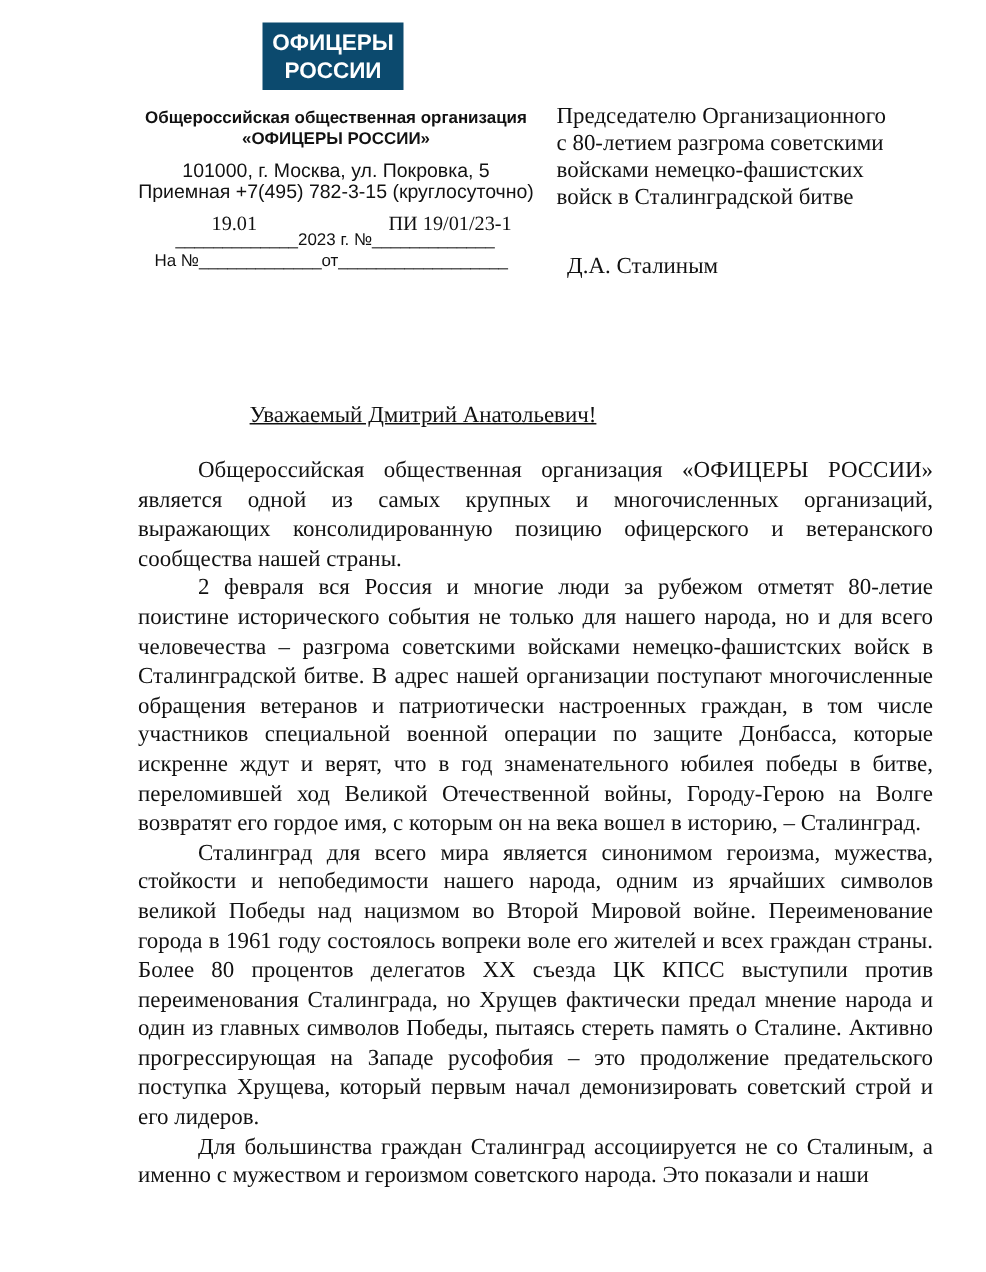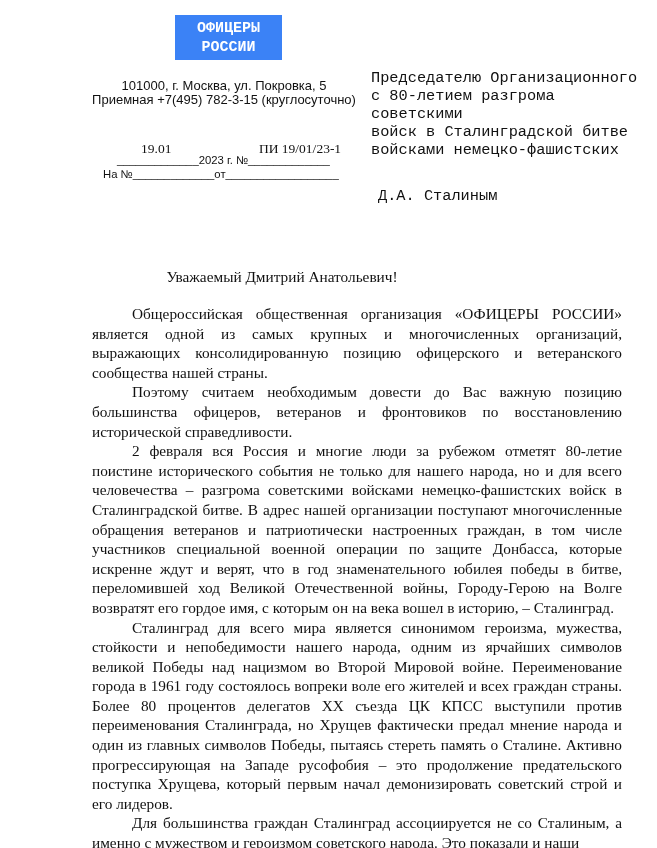--- a/index.html
+++ b/index.html
@@ -1,61 +1,62 @@
 <!DOCTYPE html>
 <html><head>
 <meta charset="utf-8">
 <style>
   html,body{margin:0;padding:0;background:#fff;}
   body{width:657px;height:848px;position:relative;overflow:hidden;color:#111;}
-  .logo{position:absolute;left:175px;top:15px;width:107px;height:45px;background:#3b82f6;color:#fff;
-    font-family:Liberation Mono, monospace;font-weight:bold;font-size:15px;line-height:19px;text-align:center;
+  .logo{position:absolute;left:175px;top:15px;width:94px;height:45px;background:#0c4a6e;color:#fff;
+    font-family:Liberation Sans, sans-serif;font-weight:bold;font-size:15px;line-height:19px;text-align:center;
     display:flex;flex-direction:column;justify-content:center;}
   .org{position:absolute;left:82px;top:72px;width:284px;text-align:center;font-family:"Liberation Sans",sans-serif;}
   .org .name{font-weight:bold;font-size:11.3px;line-height:14px;}
   .org .addr{font-size:13px;line-height:13.5px;margin-top:7px;}
   .reg{position:absolute;left:82px;top:141px;width:284px;font-family:"Liberation Sans",sans-serif;font-size:11.3px;}
   .reg .hand{font-family:"Liberation Serif",serif;font-size:13.5px;position:absolute;top:0;}
   .reg .l1{position:absolute;top:13px;left:35px;white-space:pre;}
   .reg .l2{position:absolute;top:27px;left:21px;white-space:pre;}
-  .addressee{position:absolute;left:371px;top:69px;width:280px;font-family:Liberation Mono, monospace;font-size:15.3px;line-height:18px;}
+  .addressee{position:absolute;left:371px;top:69px;width:280px;font-family:Liberation Serif, serif;font-size:15.3px;line-height:18px;}
   .addressee .sig{margin-top:28px;padding-left:7px;}
-  .greeting{position:absolute;left:0;width:564px;top:268px;text-align:center;font-family:"Liberation Serif",serif;font-size:15.3px;}
+  .greeting{position:absolute;left:0;width:564px;top:268px;text-align:center;font-family:"Liberation Serif",serif;font-size:15.3px;text-decoration:underline;}
   .body{position:absolute;left:92px;top:304px;width:530px;font-family:"Liberation Serif",serif;font-size:15.3px;line-height:19.6px;text-align:justify;}
   .body p{margin:0;text-indent:40px;}
 </style>
 </head>
 <body>
 
 <div class="logo">
   <div>ОФИЦЕРЫ</div>
   <div>РОССИИ</div>
 </div>
 
 <div class="org">
+  <div class="name">Общероссийская общественная организация</div>
+  <div class="name">«ОФИЦЕРЫ РОССИИ»</div>
   <div class="addr">101000, г. Москва, ул. Покровка, 5</div>
   <div class="addr" style="margin-top:0">Приемная +7(495) 782-3-15 (круглосуточно)</div>
 </div>
 
 <div class="reg">
   <span class="hand" style="left:59px">19.01</span>
   <span class="hand" style="left:177px">ПИ 19/01/23-1</span>
   <div class="l1">_____________2023 г. №_____________</div>
   <div class="l2">На №_____________от__________________</div>
 </div>
 
 <div class="addressee">
   <div>Председателю Организационного</div>
   <div>с 80-летием разгрома советскими</div>
+  <div>войсками немецко-фашистских</div>
   <div>войск в Сталинградской битве</div>
-  <div>войсками немецко-фашистских</div>
   <div class="sig">Д.А. Сталиным</div>
 </div>
 
 <div class="greeting">Уважаемый Дмитрий Анатольевич!</div>
 
 <div class="body">
   <p>Общероссийская общественная организация «ОФИЦЕРЫ РОССИИ» является одной из самых крупных и многочисленных организаций, выражающих консолидированную позицию офицерского и ветеранского сообщества нашей страны.</p>
-  <p>Поэтому считаем необходимым довести до Вас важную позицию большинства офицеров, ветеранов и фронтовиков по восстановлению исторической справедливости.</p>
   <p>2 февраля вся Россия и многие люди за рубежом отметят 80-летие поистине исторического события не только для нашего народа, но и для всего человечества – разгрома советскими войсками немецко-фашистских войск в Сталинградской битве. В адрес нашей организации поступают многочисленные обращения ветеранов и патриотически настроенных граждан, в том числе участников специальной военной операции по защите Донбасса, которые искренне ждут и верят, что в год знаменательного юбилея победы в битве, переломившей ход Великой Отечественной войны, Городу-Герою на Волге возвратят его гордое имя, с которым он на века вошел в историю, – Сталинград.</p>
   <p>Сталинград для всего мира является синонимом героизма, мужества, стойкости и непобедимости нашего народа, одним из ярчайших символов великой Победы над нацизмом во Второй Мировой войне. Переименование города в 1961 году состоялось вопреки воле его жителей и всех граждан страны. Более 80 процентов делегатов XX съезда ЦК КПСС выступили против переименования Сталинграда, но Хрущев фактически предал мнение народа и один из главных символов Победы, пытаясь стереть память о Сталине. Активно прогрессирующая на Западе русофобия – это продолжение предательского поступка Хрущева, который первым начал демонизировать советский строй и его лидеров.</p>
   <p>Для большинства граждан Сталинград ассоциируется не со Сталиным, а именно с мужеством и героизмом советского народа. Это показали и наши</p>
 </div>
 
 </body></html>

